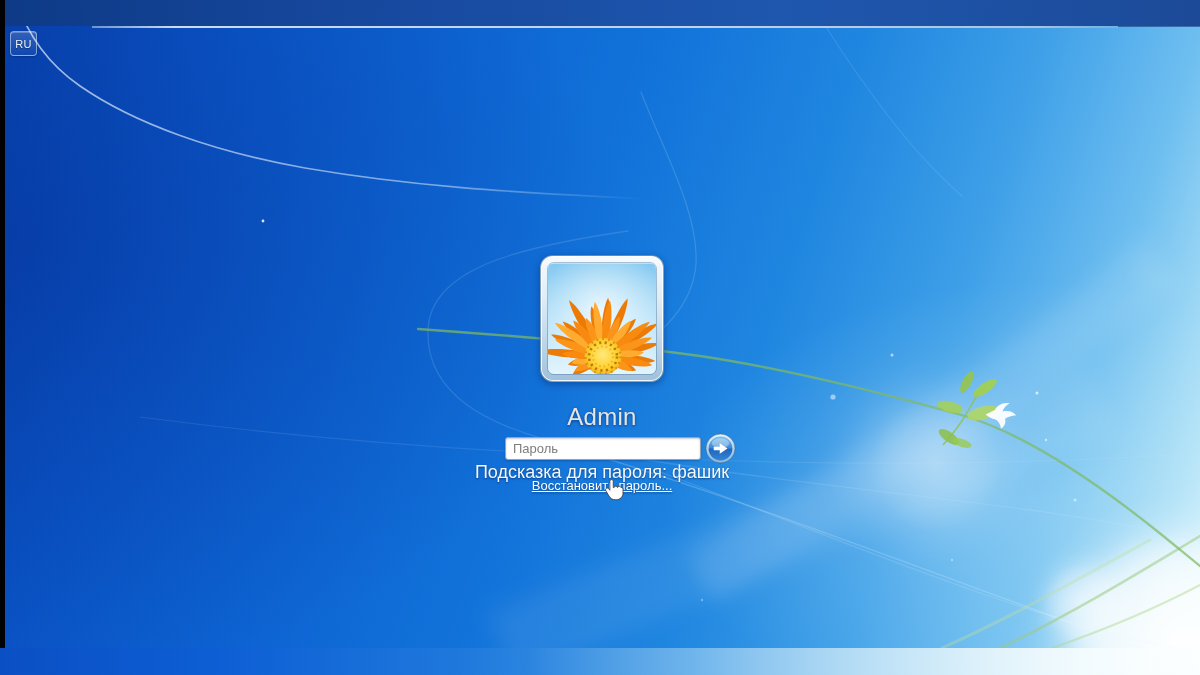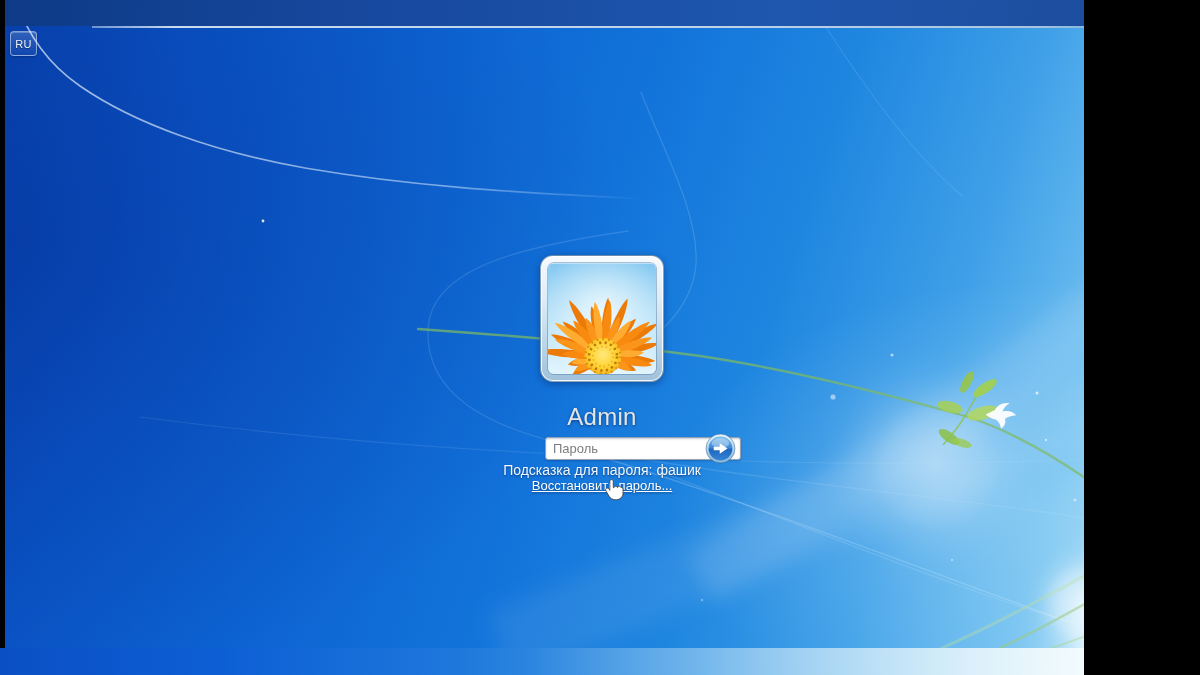--- a/index.html
+++ b/index.html
@@ -1,17 +1,17 @@
 <!DOCTYPE html>
 <html><head>
 <meta charset="utf-8">
 <style>
   html,body{margin:0;padding:0;background:#000;}
   .stage{
-    position:relative;width:1084px;height:675px;overflow:hidden;
+    position:relative;width:1200px;height:675px;overflow:hidden;
     font-family:"Liberation Sans",sans-serif;
     background:#0a55c8;
   }
   
   .wallpaper{
     position:absolute;left:0;top:0;width:1200px;height:648px;
     background:
       radial-gradient(circle 150px at 98% 99%, rgba(255,255,255,.85), rgba(255,255,255,0) 75%),
       radial-gradient(circle 55px at 90% 93%, rgba(255,255,255,.40), rgba(255,255,255,0) 70%),
       radial-gradient(circle 95px at 78% 72%, rgba(255,255,255,.28), rgba(255,255,255,0) 70%),
@@ -73,30 +73,29 @@
     text-shadow:0 1px 3px rgba(0,20,70,.6);
   }
   
   .pwd-input{
     position:absolute;left:505px;top:437px;width:196px;height:23px;box-sizing:border-box;
     border:1px solid #93a4b6;border-radius:3px;padding:0 7px;
     font-family:"Liberation Sans",sans-serif;font-size:13px;color:#ef4444;
     background:#ffffff;
     box-shadow:inset 0 1px 2px rgba(0,20,70,.22), 0 1px 2px rgba(0,30,90,.30);
     outline:none;
-    margin-left:40px;
   }
   .pwd-input::placeholder{color:#7d7d7d;opacity:1;}
   .go-button{
     position:absolute;left:705px;top:433px;width:31px;height:31px;
     border:none;background:transparent;padding:0;cursor:default;
   }
   .hint{
     position:absolute;left:402px;top:462px;width:400px;text-align:center;
-    font-size:14px;color:#f2f8fd;text-shadow:0 1px 2px rgba(0,25,75,.6);
+    font-size:18px;color:#f2f8fd;text-shadow:0 1px 2px rgba(0,25,75,.6);
   }
   .recover-link{
     position:absolute;left:402px;top:478px;width:400px;text-align:center;
     font-size:13px;color:#ffffff;text-decoration:underline;cursor:pointer;
     text-shadow:0 1px 2px rgba(0,25,75,.55);
   }
   .hand-cursor{position:absolute;left:604px;top:479px;}
 </style>
 </head>
 <body>

